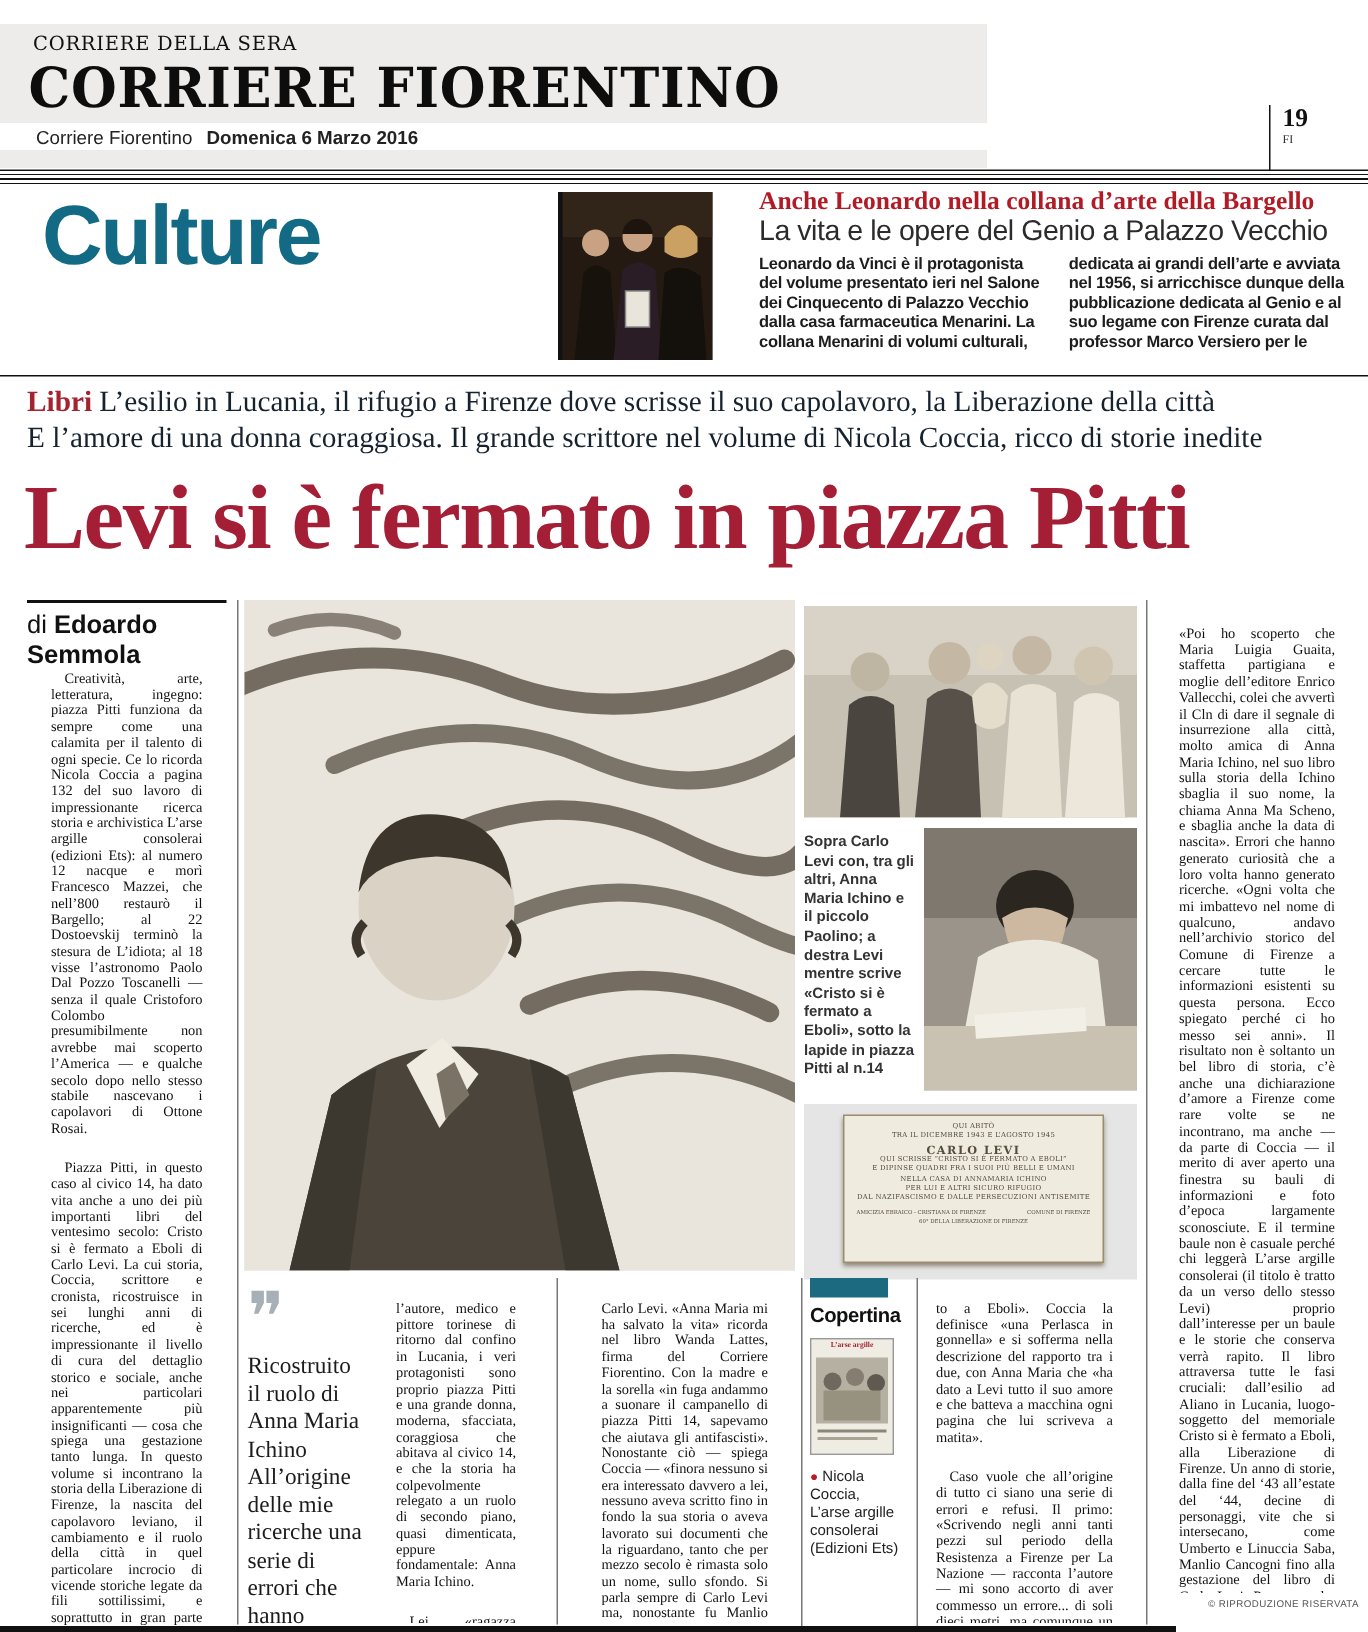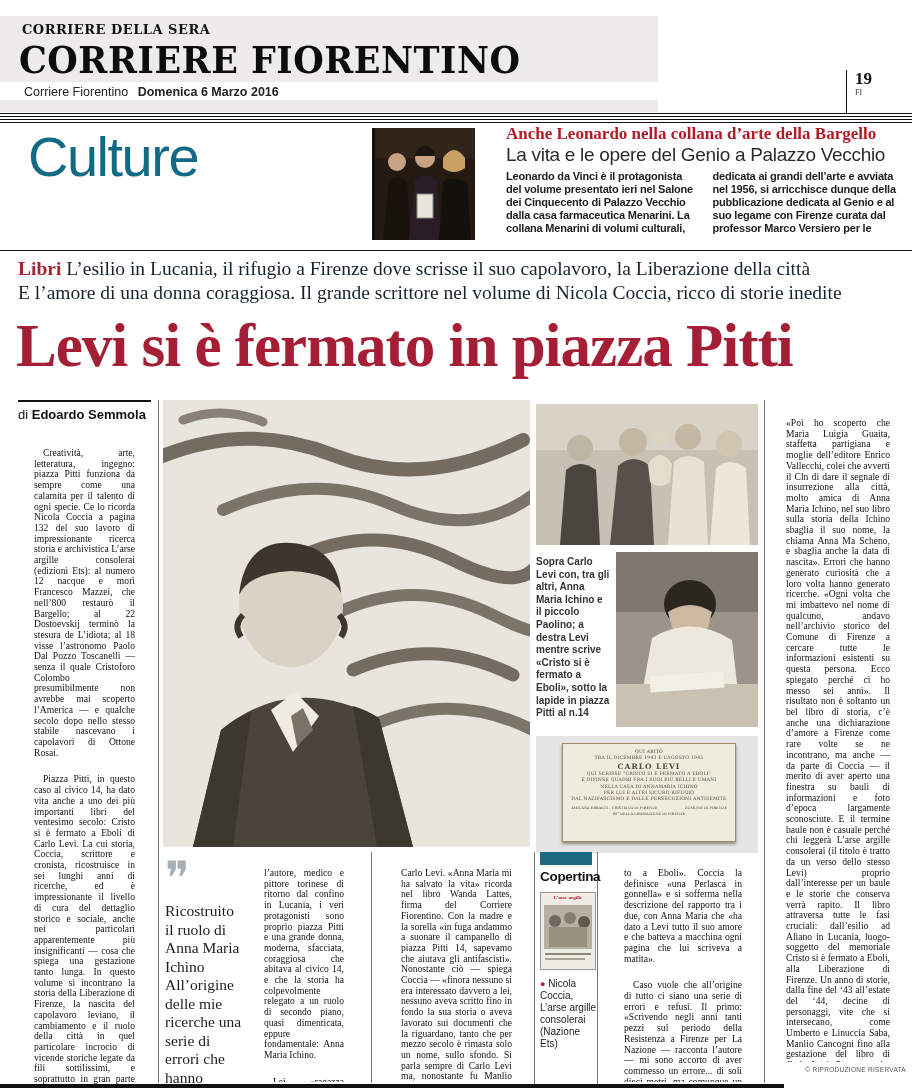--- a/index.html
+++ b/index.html
@@ -3,36 +3,36 @@
 <meta charset="utf-8">
 <style>
   html,body{margin:0;padding:0;background:#fff;}
   #page{position:relative;width:912px;height:1088px;background:#fff;overflow:hidden;
         font-family:"Liberation Serif",serif;color:#161616;}
   .abs{position:absolute;}
 
   
   .mast-band{left:0;top:16px;width:658px;height:66px;background:#edecea;}
   .mast-band2{left:0;top:100px;width:658px;height:12px;background:#edecea;}
-  .mast-parent{left:22px;top:22px;font-family:"DejaVu Serif",serif;font-weight:bold;
+  .mast-parent{left:22px;top:22px;font-family:"DejaVu Serif",serif;font-weight:normal;
                font-size:13px;letter-spacing:.5px;color:#111;}
   .mast-title{left:19px;top:38px;font-family:"DejaVu Serif",serif;font-weight:bold;
               font-size:35px;letter-spacing:.5px;color:#0d0d0d;transform:scale(1,1.05);transform-origin:left top;}
   .dateline{left:24px;top:85px;font-family:"Liberation Sans",sans-serif;font-size:12.5px;color:#222;}
   .dateline b{margin-left:6px;}
   .pagenum-box{left:846px;top:70px;width:60px;height:44px;border-left:1px solid #111;
                padding-left:8px;font-family:"Liberation Serif",serif;}
   .pagenum{font-size:17px;font-weight:bold;color:#111;line-height:18px;}
   .pagecode{font-size:8px;color:#333;}
 
   .multirule{left:0;top:113px;width:912px;height:10px;
      background:repeating-linear-gradient(to bottom,#111 0 1px,transparent 1px 3px);}
 
   
-  .culture{left:28px;top:124px;font-family:"Liberation Sans",sans-serif;font-weight:normal;
+  .culture{left:28px;top:124px;font-family:"Liberation Sans",sans-serif;font-weight:bold;
            font-size:56px;letter-spacing:-1.5px;color:#136a85;}
   .men-photo{left:372px;top:128px;width:100px;height:112px;border-left:3px solid #111;background:#241a12;}
   .men-text{left:506px;top:124px;width:400px;}
   .men-kicker{font-family:"Liberation Serif",serif;font-weight:bold;font-size:17px;
               color:#b11b26;line-height:19px;}
   .men-sub{font-family:"Liberation Sans",sans-serif;font-size:19px;color:#2b2b2b;
            letter-spacing:-.3px;line-height:21px;margin-top:1px;}
   .men-body{margin-top:5px;column-count:2;column-gap:13px;
             font-family:"Liberation Sans",sans-serif;font-size:11px;line-height:13px;
             font-weight:bold;letter-spacing:-.2px;color:#1d1d1d;text-align:left;}
@@ -40,21 +40,21 @@
 
   
   .libri{left:18px;top:257px;width:886px;font-size:19.5px;line-height:24px;color:#16222e;}
   .libri .lbl{color:#a32430;font-weight:bold;}
   .headline{left:16px;top:306px;width:892px;font-weight:bold;font-size:61px;
             letter-spacing:-1px;color:#a41e35;line-height:80px;white-space:nowrap;}
 
   
   .vr{width:1px;background:#777;}
   .byline{left:18px;top:400px;width:133px;border-top:2px solid #111;padding-top:5px;
-          font-family:"Liberation Sans",sans-serif;font-size:13px;color:#111;}
+          font-family:"Liberation Sans",sans-serif;font-size:17px;color:#111;}
   .bodytext{font-size:9.6px;line-height:10.7px;text-align:justify;color:#121212;overflow:hidden;}
   .bodytext p{margin:16px;text-indent:9px;}
   .col1{left:18px;top:432px;width:133px;height:652px;}
   .col2{left:248px;top:852px;width:112px;height:230px;}
   .col3{left:385px;top:852px;width:143px;height:230px;}
   .col4{left:608px;top:852px;width:150px;height:230px;}
   .col5{left:770px;top:402px;width:136px;height:660px;}
   .sig{left:770px;top:1066px;width:136px;text-align:right;font-family:"Liberation Sans",sans-serif;
        font-size:6.5px;color:#555;letter-spacing:.3px;}
 
@@ -73,21 +73,21 @@
   .plq-big{font-size:7.5px;line-height:9px;font-weight:bold;letter-spacing:1px;}
   .plq-foot{display:flex;justify-content:space-between;padding:3px 8px 0 8px;font-size:3.6px;}
   .plq-last{font-size:3.6px;margin-top:2px;}
 
   
   .pull{left:165px;top:858px;width:80px;}
   .pull .mark{font-size:46px;color:#a6b0b6;line-height:40px;font-family:"DejaVu Serif",serif;}
   .pull .ptext{font-size:15.5px;line-height:18.5px;color:#1c1c1c;margin-top:4px;}
 
   
-  .cop{left:534px;top:852px;width:64px;height:232px;border-left:1px solid #777;border-right:1px solid #777;
+  .cop{left:534px;top:852px;width:78px;height:232px;border-left:1px solid #777;border-right:1px solid #777;
        padding:0 0 0 5px;box-sizing:border-box;}
   .cop-bar{width:52px;height:13px;background:#1b6a80;}
   .cop-head{font-family:"Liberation Sans",sans-serif;font-weight:bold;font-size:13.5px;
             color:#111;margin-top:4px;letter-spacing:-.3px;}
   .cover{width:54px;height:76px;border:1px solid #999;margin-top:8px;background:#e8e4da;position:relative;}
   .cover .ct{position:absolute;top:2px;left:0;width:100%;text-align:center;font-size:5px;color:#a32430;
              font-family:"Liberation Serif",serif;font-weight:bold;}
   .cop-cap{font-family:"Liberation Sans",sans-serif;font-size:10px;line-height:12px;color:#222;margin-top:8px;}
   .cop-cap .bullet{color:#c01820;font-size:9px;}
   .cop-cap .btitle{font-weight:normal;}
@@ -256,21 +256,21 @@
         <rect x="8" y="34" width="38" height="20" fill="#97917f"></rect>
         <rect x="4" y="60" width="46" height="2" fill="#8c8678"></rect>
         <rect x="4" y="65" width="40" height="2" fill="#a9a393"></rect>
       </svg>
       <div class="ct">L’arse argille</div>
     </div>
     <div class="cop-cap">
       <span class="bullet">●</span>
       <span>Nicola Coccia,</span><br>
       <span class="btitle">L’arse argille consolerai</span><br>
-      <span>(Nazione Ets)</span>
+      <span>(Edizioni Ets)</span>
     </div>
   </div>
 
   <div class="abs bodytext col4">
     <p style="text-indent:0;">to a Eboli». Coccia la definisce «una Perlasca in gonnella» e si sofferma nella descrizione del rapporto tra i due, con Anna Maria che «ha dato a Levi tutto il suo amore e che batteva a macchina ogni pagina che lui scriveva a matita».</p>
     <p>Caso vuole che all’origine di tutto ci siano una serie di errori e refusi. Il primo: «Scrivendo negli anni tanti pezzi sul periodo della Resistenza a Firenze per La Nazione — racconta l’autore — mi sono accorto di aver commesso un errore... di soli dieci metri, ma comunque un errore: avevo scritto che Carlo Levi aveva vissuto a Firenze in via Romana, invece stava in piazza Pitti». E un secondo:</p>
   </div>
 
   <div class="abs bodytext col5">
     <p style="text-indent:0;">«Poi ho scoperto che Maria Luigia Guaita, staffetta partigiana e moglie dell’editore Enrico Vallecchi, colei che avvertì il Cln di dare il segnale di insurrezione alla città, molto amica di Anna Maria Ichino, nel suo libro sulla storia della Ichino sbaglia il suo nome, la chiama Anna Ma Scheno, e sbaglia anche la data di nascita». Errori che hanno generato curiosità che a loro volta hanno generato ricerche. «Ogni volta che mi imbattevo nel nome di qualcuno, andavo nell’archivio storico del Comune di Firenze a cercare tutte le informazioni esistenti su questa persona. Ecco spiegato perché ci ho messo sei anni». Il risultato non è soltanto un bel libro di storia, c’è anche una dichiarazione d’amore a Firenze come rare volte se ne incontrano, ma anche — da parte di Coccia — il merito di aver aperto una finestra su bauli di informazioni e foto d’epoca largamente sconosciute. E il termine baule non è casuale perché chi leggerà L’arse argille consolerai (il titolo è tratto da un verso dello stesso Levi) proprio dall’interesse per un baule e le storie che conserva verrà rapito. Il libro attraversa tutte le fasi cruciali: dall’esilio ad Aliano in Lucania, luogo-soggetto del memoriale Cristo si è fermato a Eboli, alla Liberazione di Firenze. Un anno di storie, dalla fine del ‘43 all’estate del ‘44, decine di personaggi, vite che si intersecano, come Umberto e Linuccia Saba, Manlio Cancogni fino alla gestazione del libro di Carlo Levi. Per una volta merita iniziare la lettura dall’ultima pagina. Da un dipinto, opera di Levi, dove si ritrae in un quadretto carico di affetto con Anna Maria Ichino e il figlio appena nato di lei. «Sembrano una famiglia — commenta, commovendosi ogni volta che riguarda quell’immagine, Coccia — Una famiglia che durerà solo dieci mesi, il tempo di dare alla luce Cristo si è fermato a Eboli».</p>

